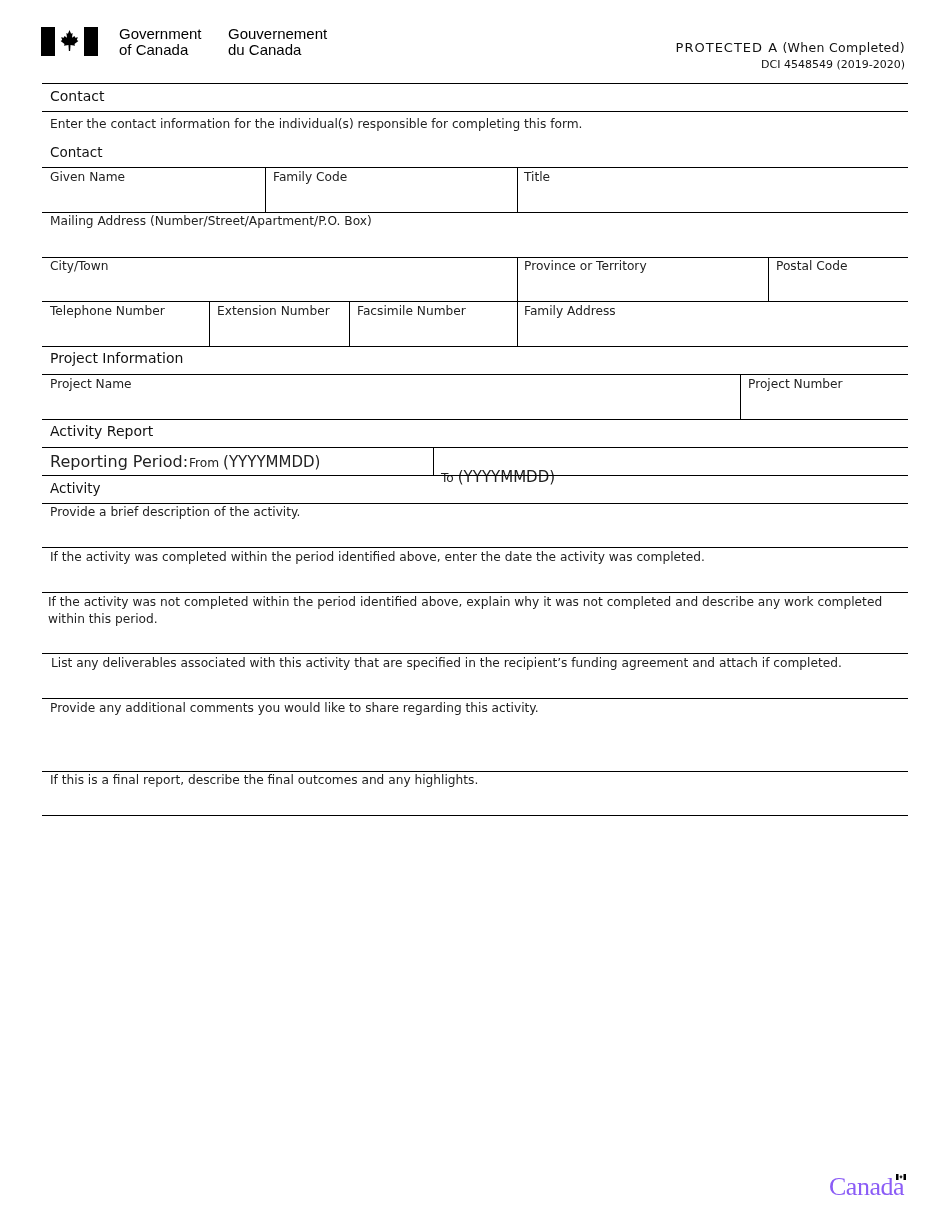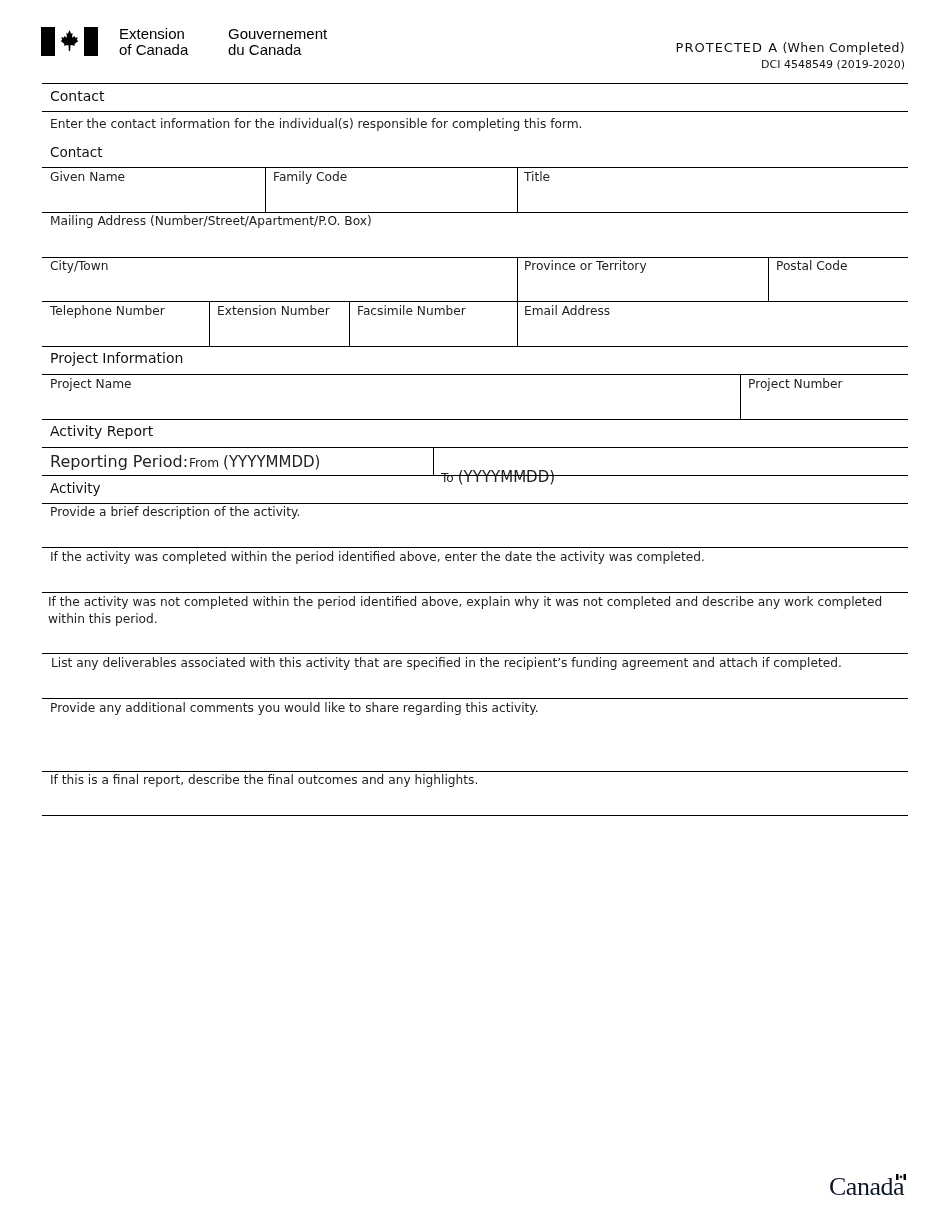--- a/index.html
+++ b/index.html
@@ -15,35 +15,35 @@
   .sig.fr { left: 228px; }
   .prot { right: 45px; top: 40px; text-align: right; font-size: 12.5px; letter-spacing: 0.3px; }
   .prot .big { font-size: 13px; letter-spacing: 1px; }
   .dci { right: 45px; top: 58px; font-size: 11px; text-align: center; margin-left: 24px; }
   .hline { position: absolute; left: 42px; width: 866px; height: 0; border-top: 1px solid #000; }
   .vline { position: absolute; width: 0; border-left: 1px solid #000; }
   .sec { position: absolute; font-size: 14px; left: 50px; }
   .lbl { position: absolute; font-size: 12.2px; color: #222; white-space: nowrap; }
   .small { font-size: 15px; }
   .field { position: absolute; background: transparent; border: none; }
-  .canada { right: 46px; top: 1172px; font-family: "Liberation Serif", serif; font-size: 26px; color: #0f172a; letter-spacing: -0.5px; }
+  .canada { right: 46px; top: 1172px; font-family: "Liberation Serif", serif; font-size: 26px; color: #8b5cf6; letter-spacing: -0.5px; }
   .canada .flagmini { position: absolute; right: -2px; top: 2px; width: 10px; height: 6px; }
 </style>
 </head>
 <body>
 
 <div class="abs flag">
   <div class="bar l"></div>
   <svg width="21" height="25" viewBox="0 0 20 24">
     <path d="M10 1 L11.5 4.5 L13 3.8 L12.4 8.5 L14.8 6.6 L15.5 8.3 L18 7.8 L17 10.6 L18.5 11.4 L14.8 14.4 L15.3 16 L11 15.3 L10.6 21 L9.4 21 L9 15.3 L4.7 16 L5.2 14.4 L1.5 11.4 L3 10.6 L2 7.8 L4.5 8.3 L5.2 6.6 L7.6 8.5 L7 3.8 L8.5 4.5 Z" fill="#000"></path>
   </svg>
   <div class="bar r"></div>
 </div>
 <div class="abs sig en">
-  <div>Extension</div>
+  <div>Government</div>
   <div>of Canada</div>
 </div>
 <div class="abs sig fr">
   <div>Gouvernement</div>
   <div>du Canada</div>
 </div>
 <div class="abs prot"><span class="big">PROTECTED A</span><span> (When Completed)</span></div>
 <div class="abs dci">DCI 4548549 (2019-2020)</div>
 
 <div class="hline" style="top:83px"></div>
@@ -79,21 +79,21 @@
 <div class="hline" style="top:301px"></div>
 <div class="vline" style="left:209px;top:301px;height:45px"></div>
 <div class="vline" style="left:349px;top:301px;height:45px"></div>
 <div class="vline" style="left:517px;top:301px;height:45px"></div>
 <div class="lbl" style="left:50px;top:304px">Telephone Number</div>
 <div class="field" style="left:43px;top:302px;width:165px;height:44px"></div>
 <div class="lbl" style="left:217px;top:304px">Extension Number</div>
 <div class="field" style="left:210px;top:302px;width:138px;height:44px"></div>
 <div class="lbl" style="left:357px;top:304px">Facsimile Number</div>
 <div class="field" style="left:350px;top:302px;width:166px;height:44px"></div>
-<div class="lbl" style="left:524px;top:304px">Email Address</div>
+<div class="lbl" style="left:524px;top:304px">Family Address</div>
 <div class="field" style="left:518px;top:302px;width:389px;height:44px"></div>
 
 <div class="hline" style="top:346px"></div>
 <div class="sec" style="top:350px">Project Information</div>
 <div class="hline" style="top:374px"></div>
 <div class="vline" style="left:740px;top:374px;height:45px"></div>
 <div class="lbl" style="left:50px;top:377px">Project Name</div>
 <div class="field" style="left:43px;top:375px;width:696px;height:44px"></div>
 <div class="lbl" style="left:748px;top:377px">Project Number</div>
 <div class="field" style="left:741px;top:375px;width:166px;height:44px"></div>

